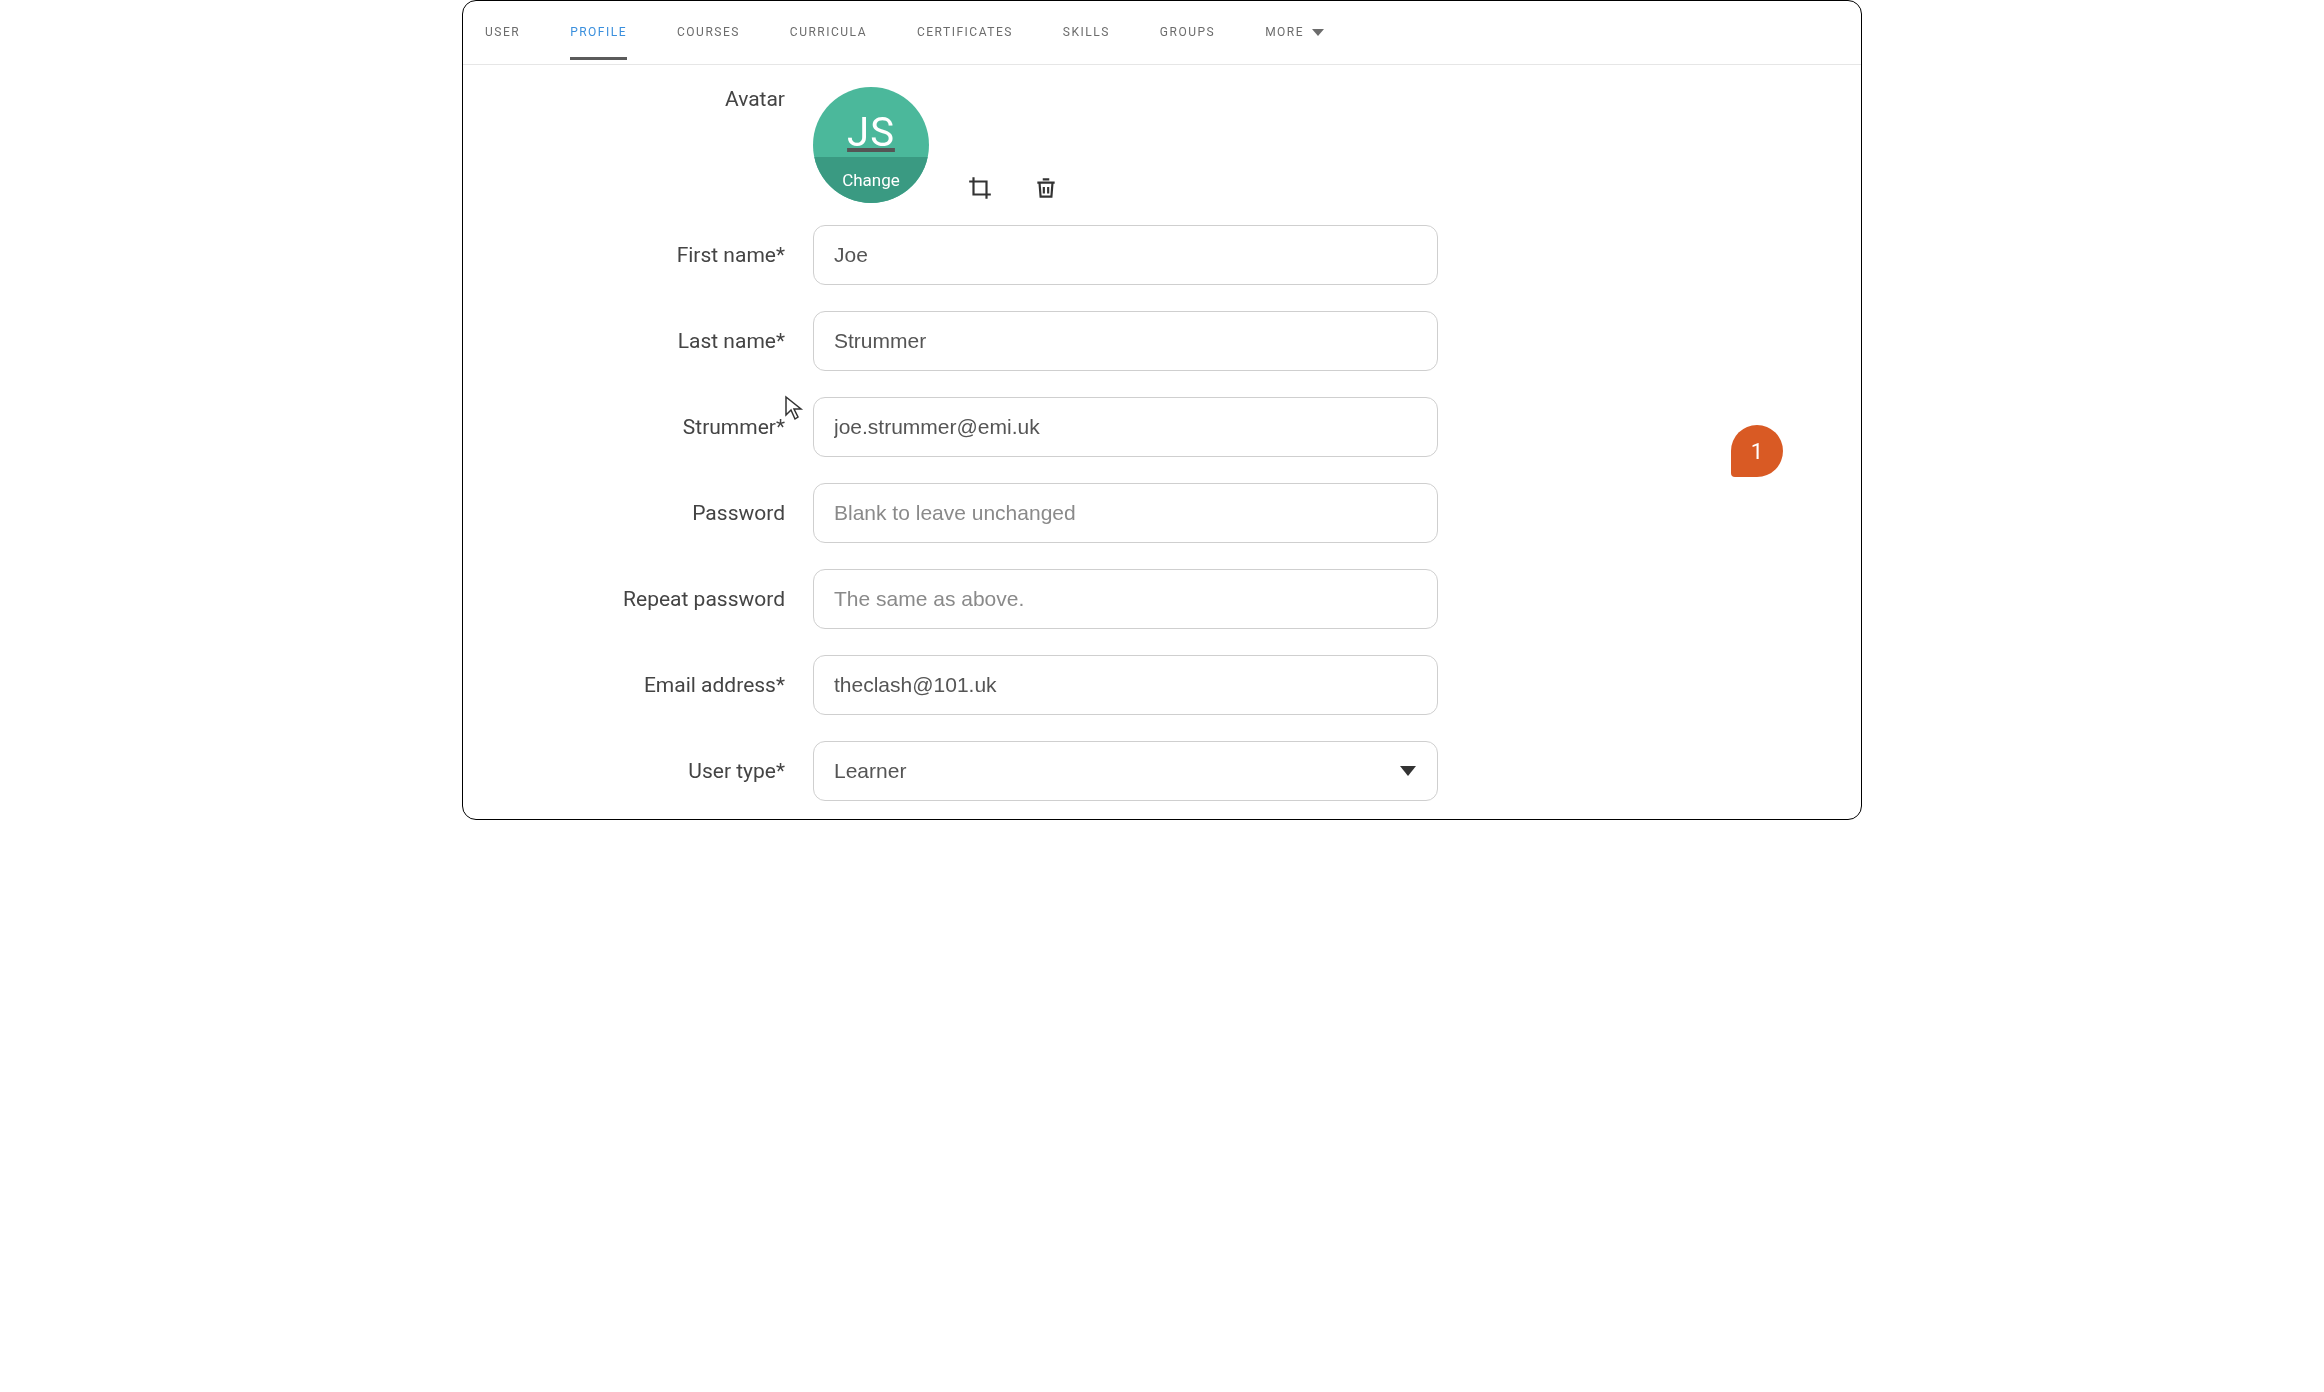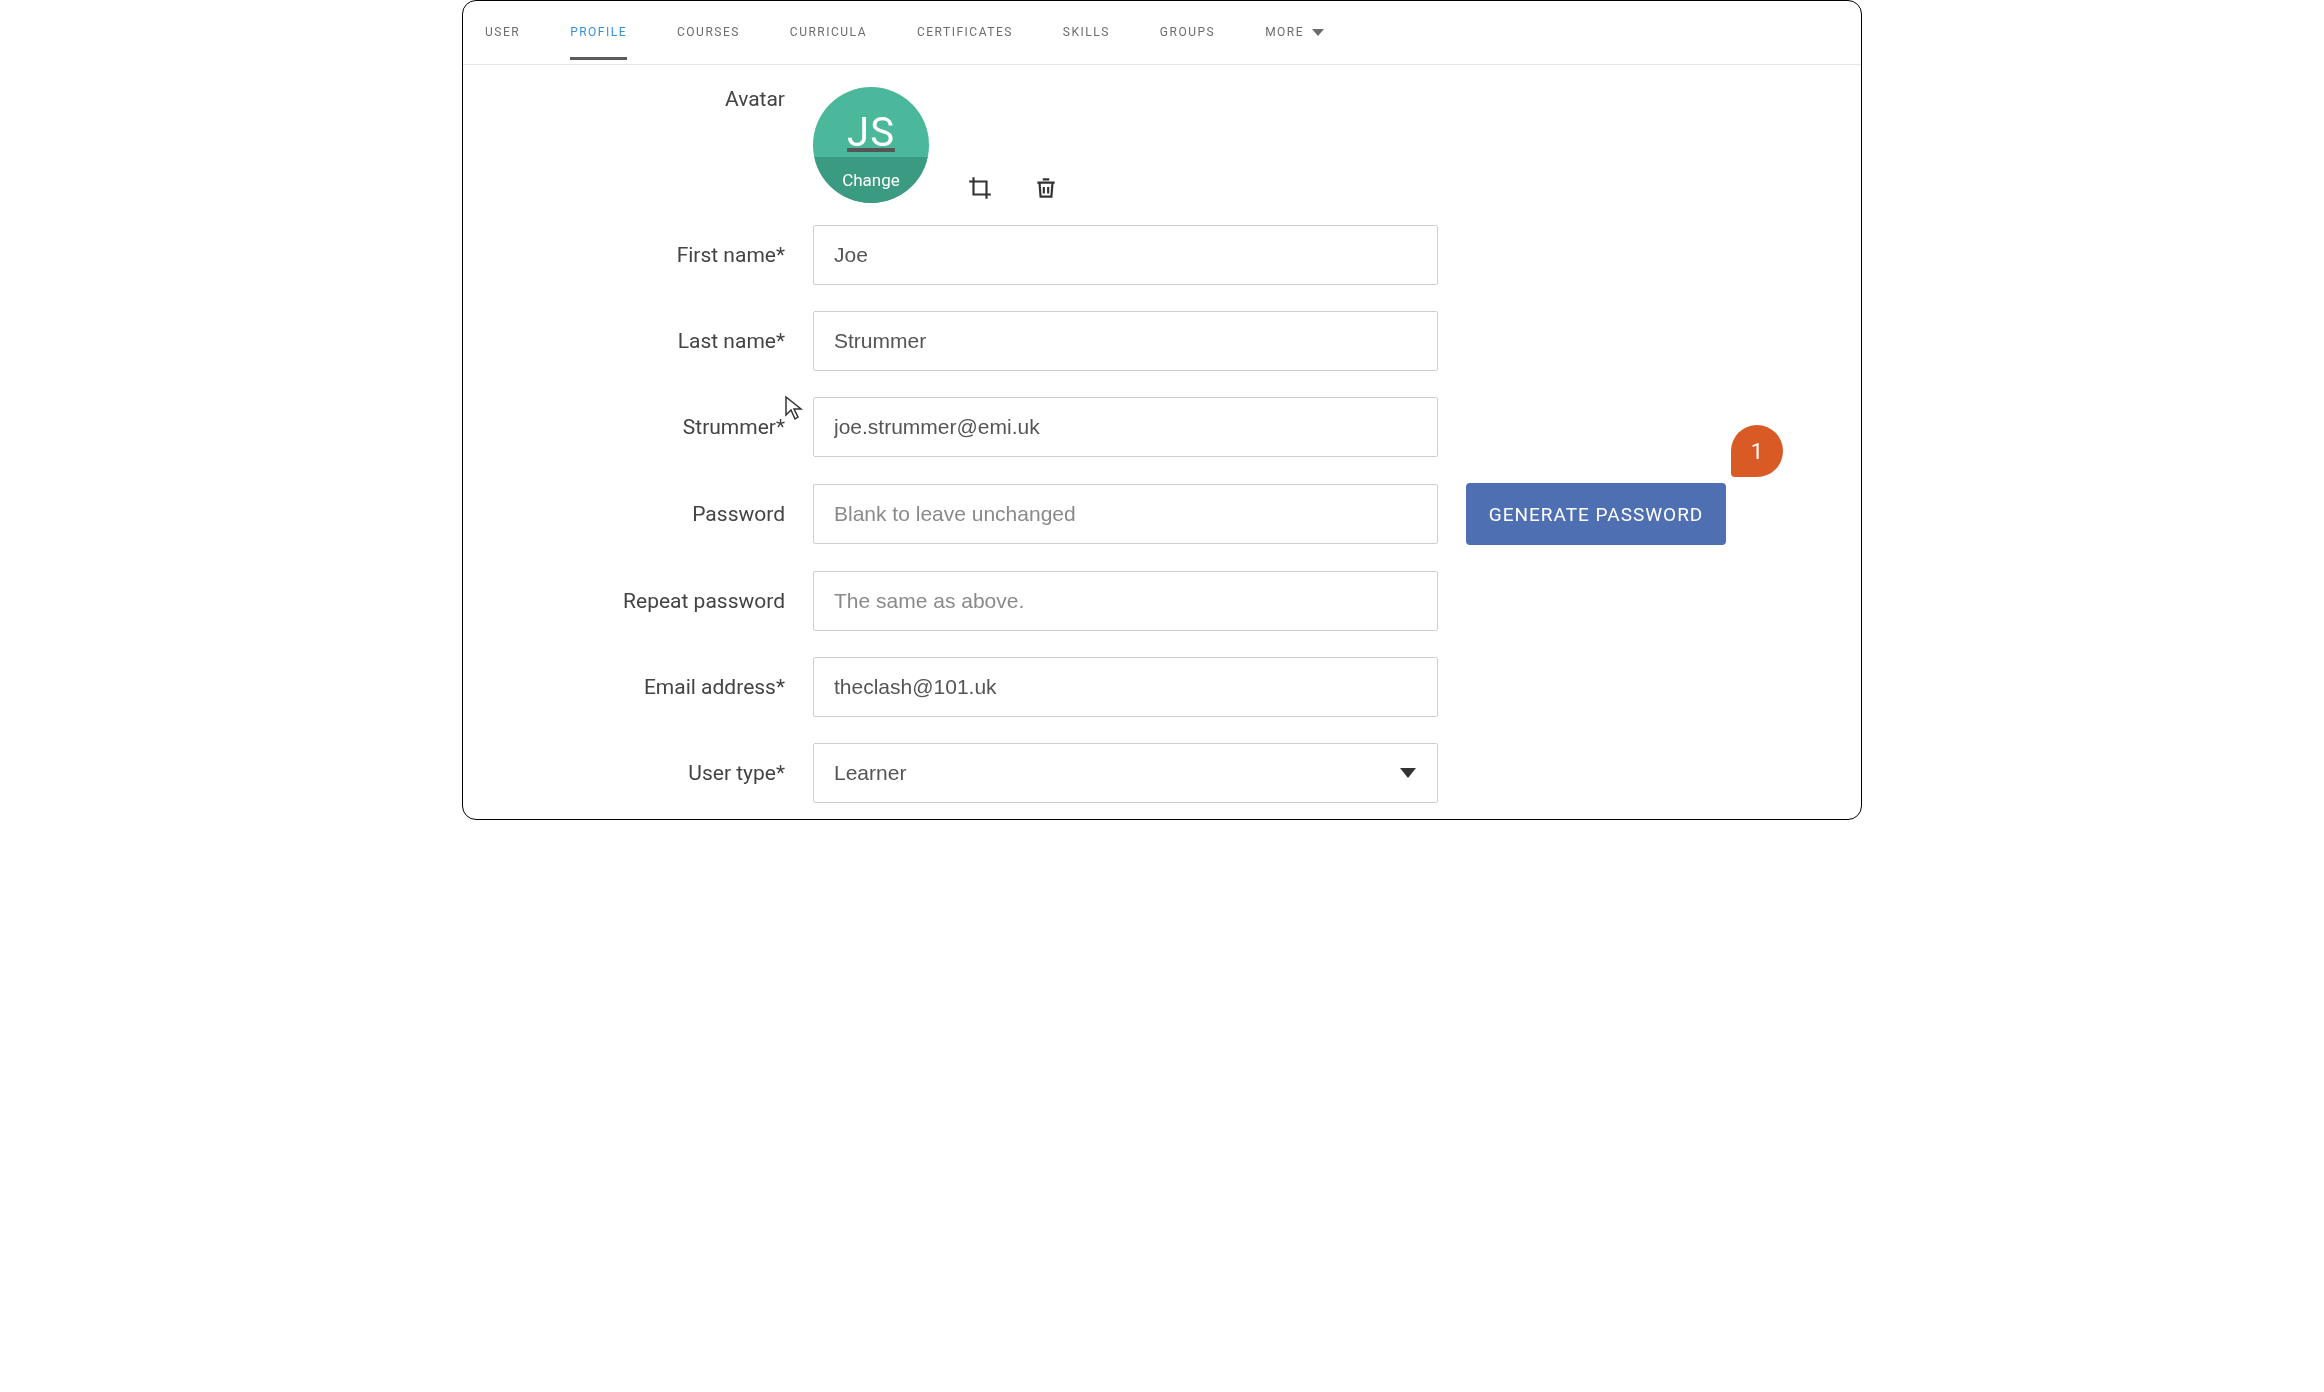--- a/index.html
+++ b/index.html
@@ -68,21 +68,21 @@
   .label {
     text-align: right;
     font-size: 21px;
     font-weight: 400;
     color: #444;
   }
   .input {
     width: 100%;
     height: 60px;
     border: 1px solid #cfcfcf;
-    border-radius: 2px;
+    border-radius: 12px;
     background: #fff;
     padding: 0 20px;
     font-size: 21px;
     color: #555;
     outline: none;
   }
   .input::placeholder { color: #8a8a8a; }
   .select-wrap { position: relative; }
   .select-caret {
     position: absolute;
@@ -226,21 +226,20 @@
 
     <div class="row">
       <div class="label">Strummer*</div>
       <input class="input" type="text" value="joe.strummer@emi.uk" style="">
       <div></div>
     </div>
 
     <div class="row">
       <div class="label">Password</div>
       <input class="input" type="password" placeholder="Blank to leave unchanged" style="">
-      <div class="btn">GENERATE PASSWORD</div>
     </div>
 
     <div class="row">
       <div class="label">Repeat password</div>
       <input class="input" type="password" placeholder="The same as above." style="">
       <div></div>
     </div>
 
     <div class="row">
       <div class="label">Email address*</div>

